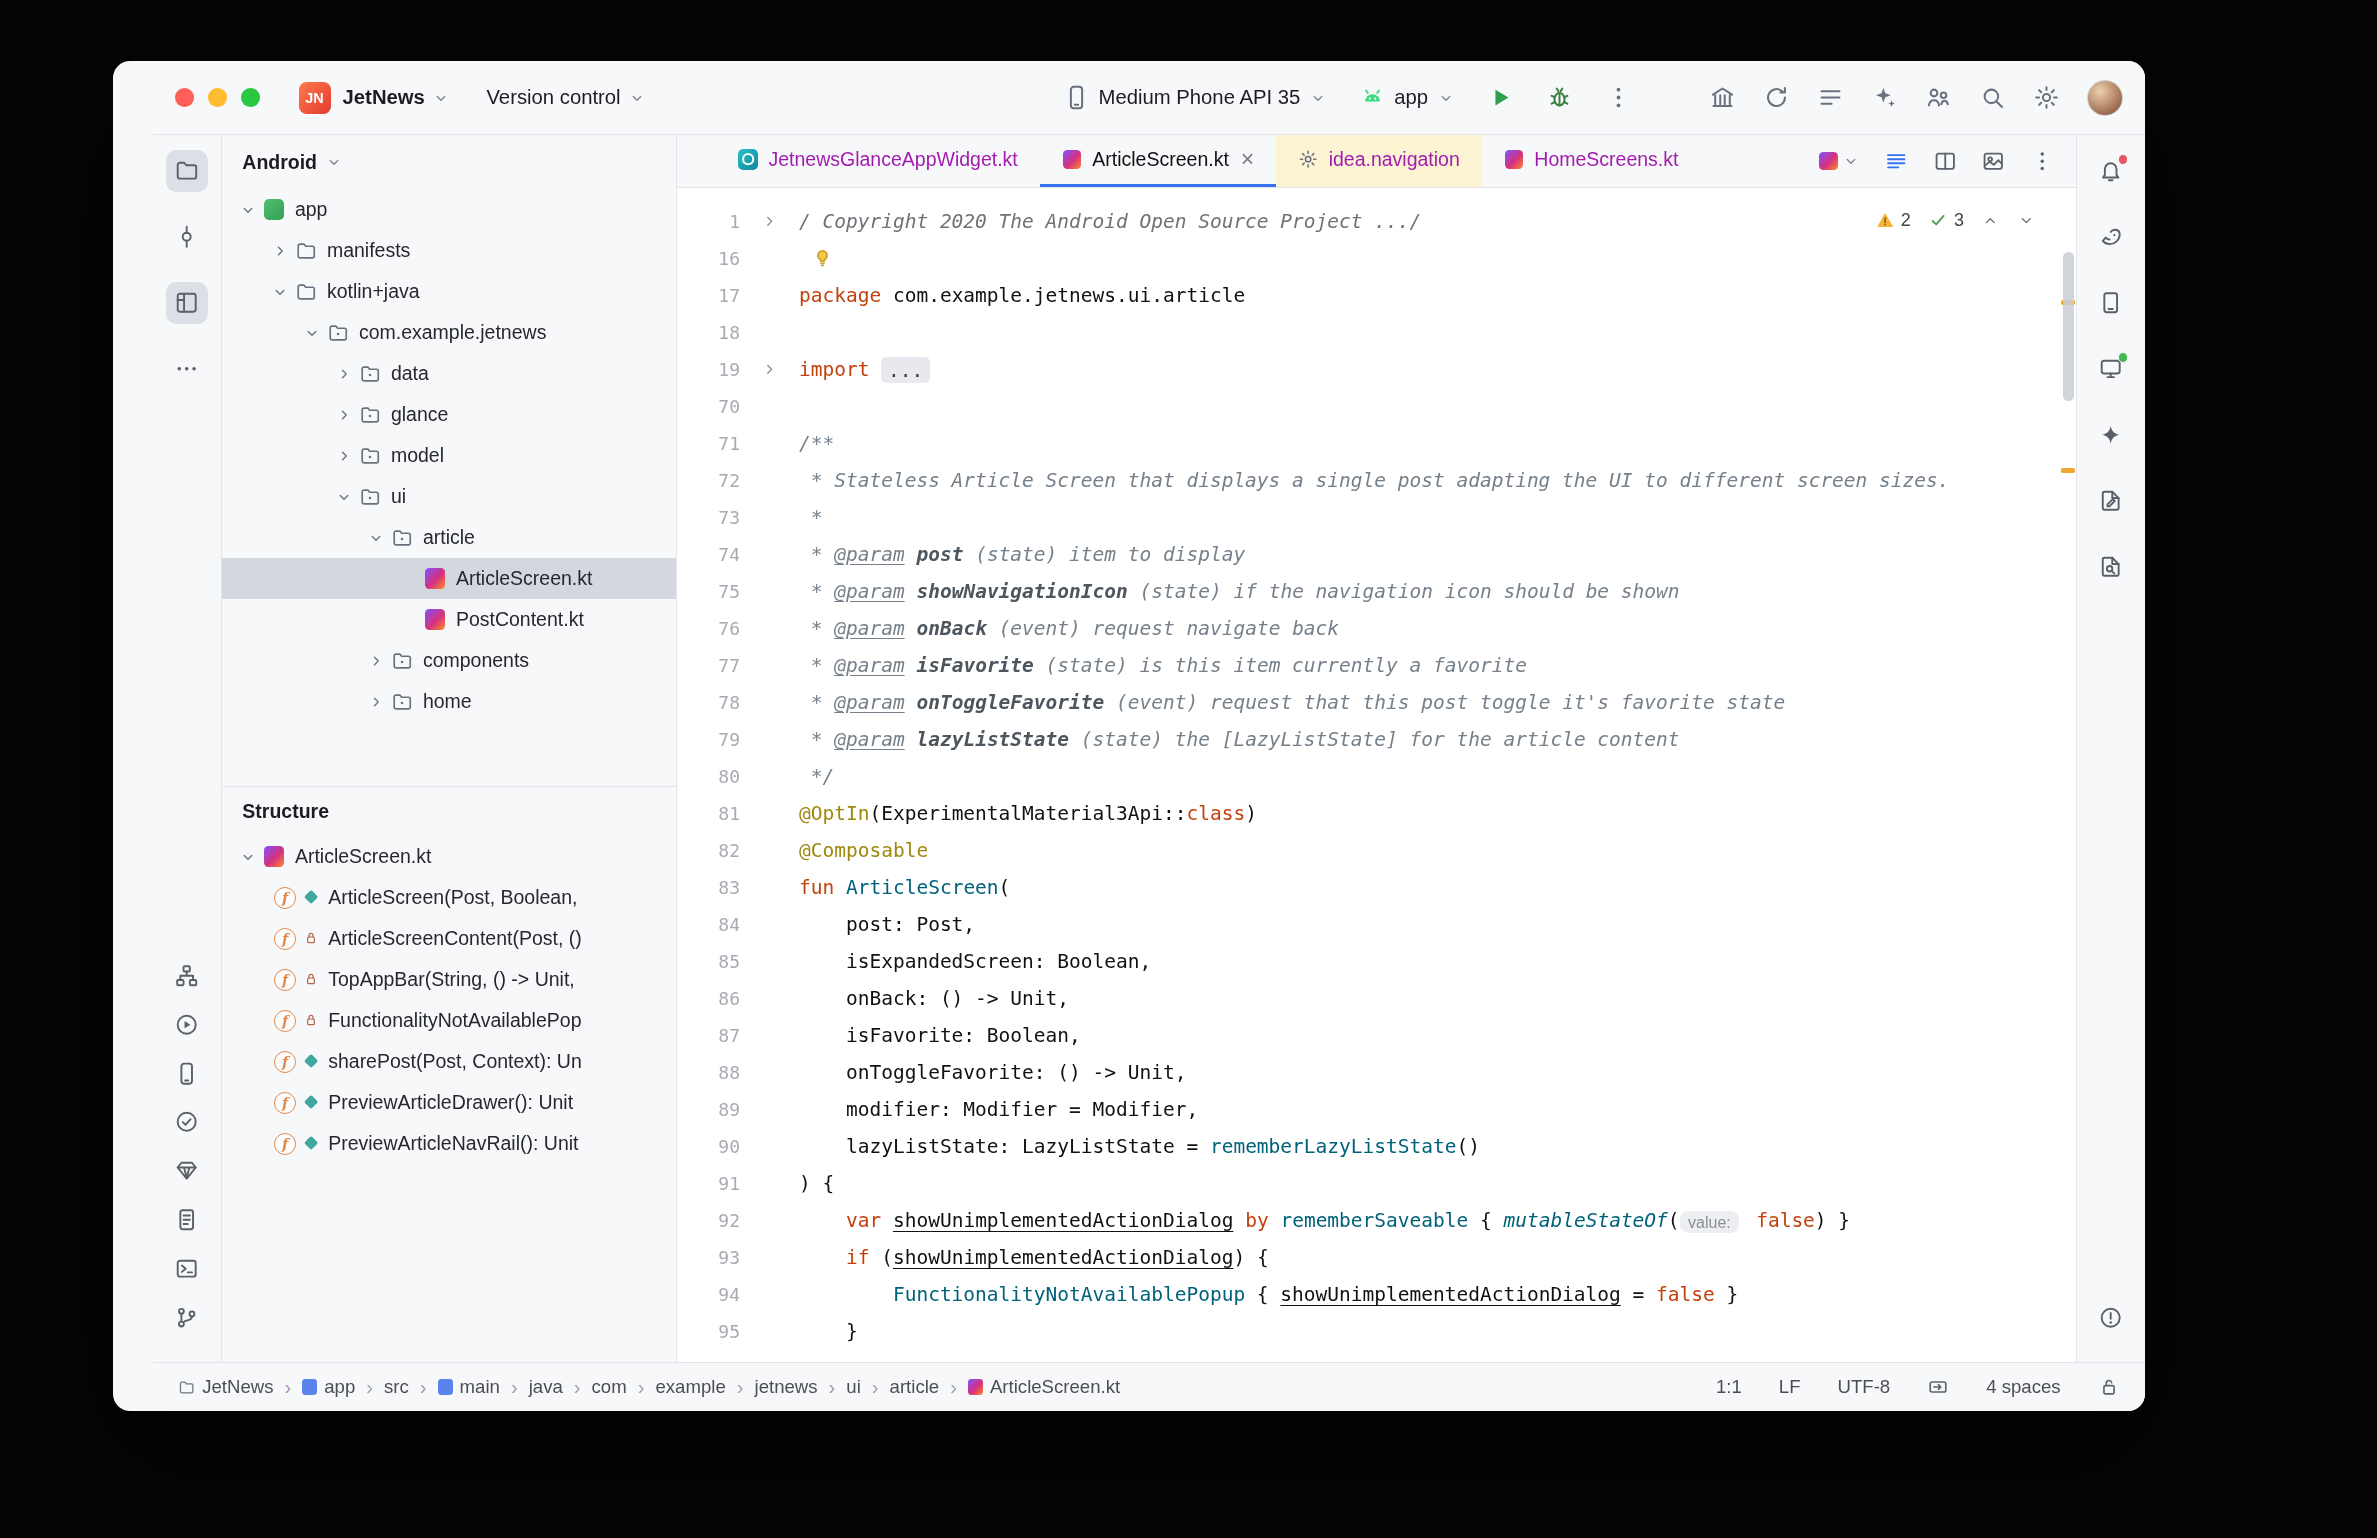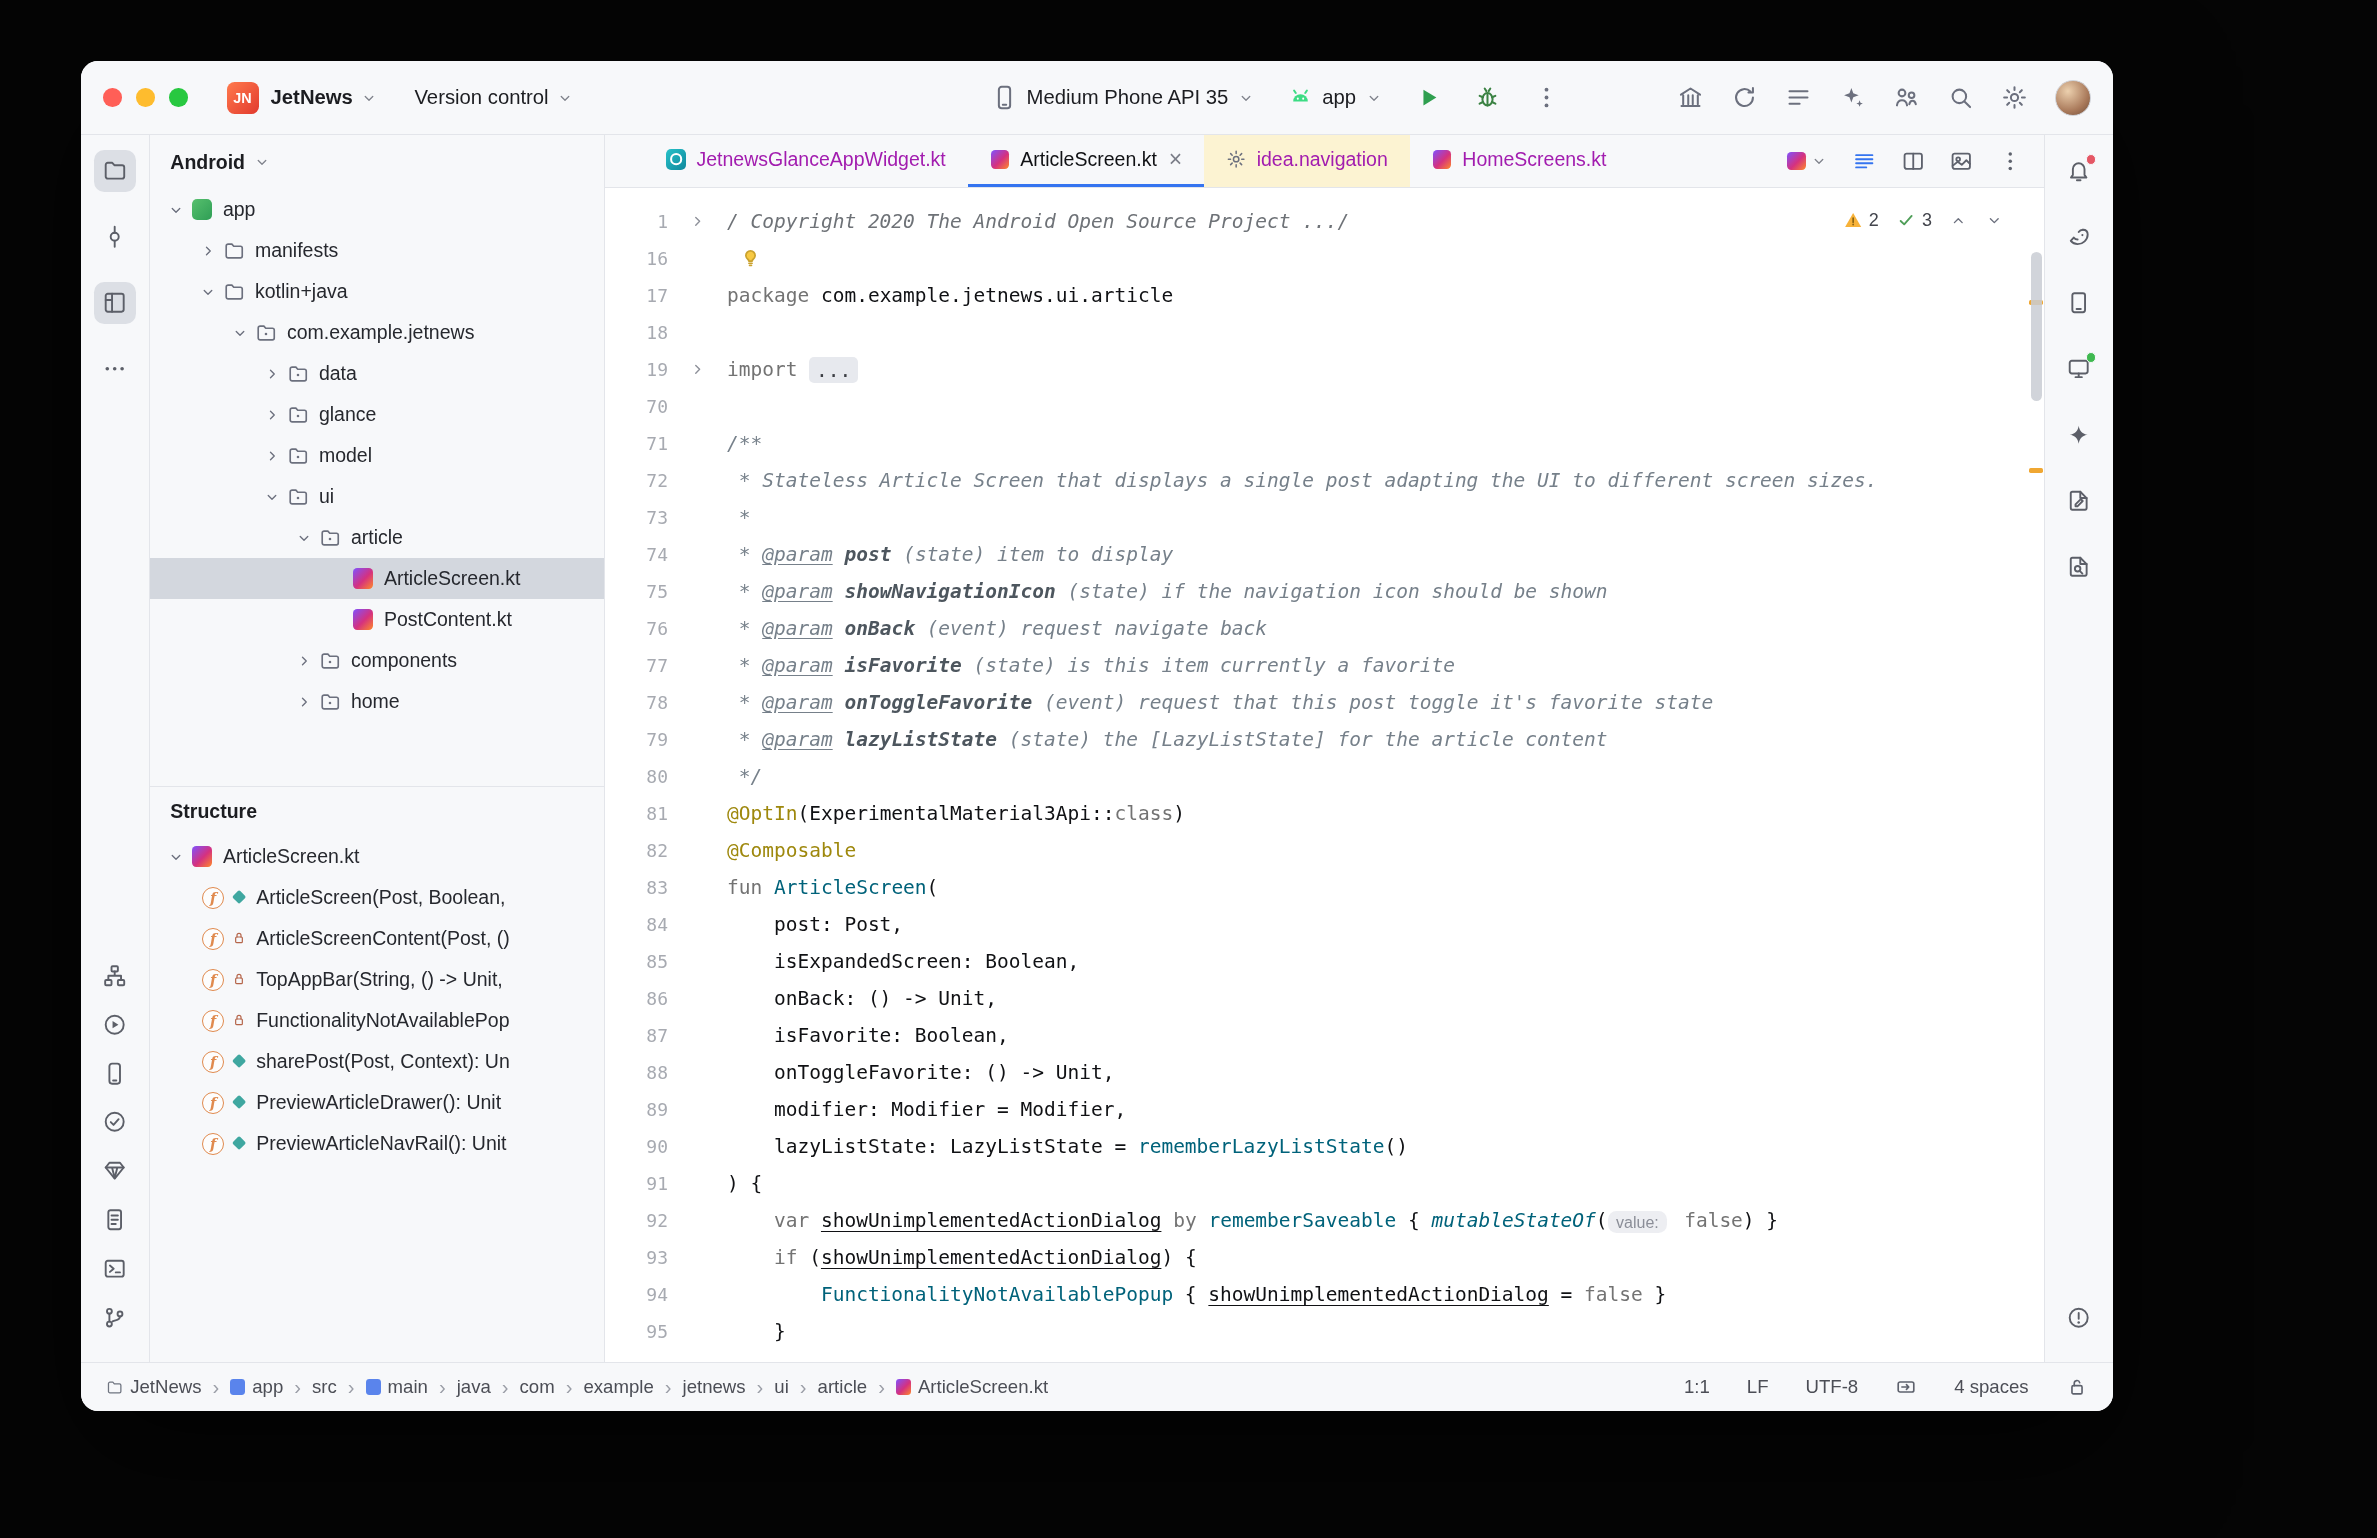--- a/index.html
+++ b/index.html
@@ -1,18 +1,18 @@
 <!DOCTYPE html>
 <html style="font-size:13.5px"><head>
 <meta charset="utf-8">
 <style>
   *{margin:0;padding:0;box-sizing:border-box;}
   html,body{background:#050505;}
   .page{position:relative;width:2377px;height:1538px;background:#050505;font-family:"Liberation Sans",sans-serif;overflow:hidden;}
-  .window{position:absolute;left:81px;top:61px;width:2032px;height:1350px;background:#f7f8fa;border-radius:17px;box-shadow:0 42px 118px rgba(0,0,0,.65);display:flex;flex-direction:column;overflow:hidden;}
+  .window{position:absolute;left:113px;top:61px;width:2032px;height:1350px;background:#f7f8fa;border-radius:17px;box-shadow:0 42px 118px rgba(0,0,0,.65);display:flex;flex-direction:column;overflow:hidden;padding-left:40px;}
   
   .titlebar{height:74px;flex:none;display:flex;align-items:center;position:relative;padding:0 22px;border-bottom:0.8px solid #e3e5ea;background:#f7f8fa;}
   .traffic{display:flex;gap:14.4px;margin-right:39px;}
   .dot{width:18.6px;height:18.6px;border-radius:50%;}
   .dot.red{background:#ff5f57}.dot.yellow{background:#febc2e}.dot.green{background:#28c840}
   .jn-logo{width:32px;height:32px;border-radius:7.6px;background:linear-gradient(135deg,#ff7a4d,#e23a2e);color:#fff;font-weight:bold;font-size:14.4px;display:flex;align-items:center;justify-content:center;margin-right:12px;}
   .tb-item{display:flex;align-items:center;gap:7.6px;font-size:20.3px;color:#1c1d21;white-space:nowrap;}
   .tb-item.bold{font-weight:700;}
   .chev{width:18px;height:18px;color:#82858e;display:inline-flex;}
   .chev svg{width:100%;height:100%;}
@@ -72,21 +72,21 @@
   .ta-ic svg{width:100%;height:100%;}
   .ta-ic.blue{color:#3574f0;}
   .hidden-tabs{display:flex;align-items:center;gap:4.2px;}
   .editor{flex:1;position:relative;overflow:hidden;background:#fff;padding-top:15.2px;}
   .code-line{display:flex;height:37px;line-height:37px;font-family:"DejaVu Sans Mono",monospace;font-size:19.5px;}
   .ln{width:63px;flex:none;text-align:right;color:#a7aab1;font-size:18px;}
   .gut{width:59px;flex:none;display:inline-flex;align-items:center;justify-content:center;color:#8d9099;}
   .gut svg{width:18.6px;height:18.6px;}
   .code-text{white-space:pre;color:#101114;}
   .t-p{color:#101114}
-  .t-k{color:#737373}
+  .t-k{color:#c2410c}
   .t-a{color:#9e880d}
   .t-c{color:#6e7277;font-style:italic}
   .t-doc{color:#76808a;font-style:italic}
   .t-dt{color:#76808a;font-style:italic;text-decoration:underline;text-underline-offset:3.4px}
   .t-dp{color:#4d565e;font-style:italic;font-weight:700}
   .t-f{color:#00627a}
   .t-fi{color:#00627a;font-style:italic}
   .t-u{color:#101114;text-decoration:underline;text-underline-offset:4.2px}
   .t-fold{background:#e7e9ee;border-radius:5.1px;padding:1.7px 6.8px;color:#3c3e44}
   .t-hint{background:#edeef2;border-radius:8.5px;padding:2.5px 8.5px;color:#8b8e98;font-family:"Liberation Sans",sans-serif;font-size:16px;margin-right:5.1px}

